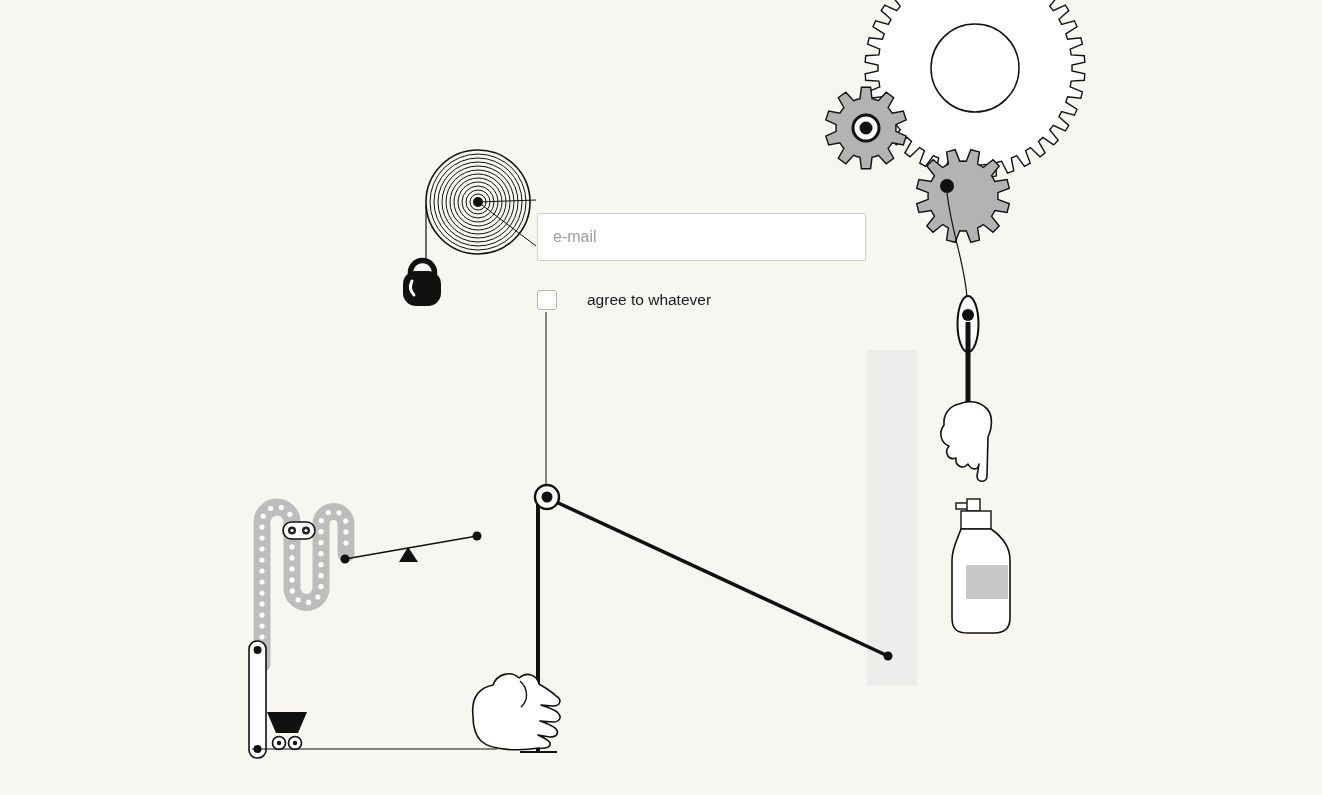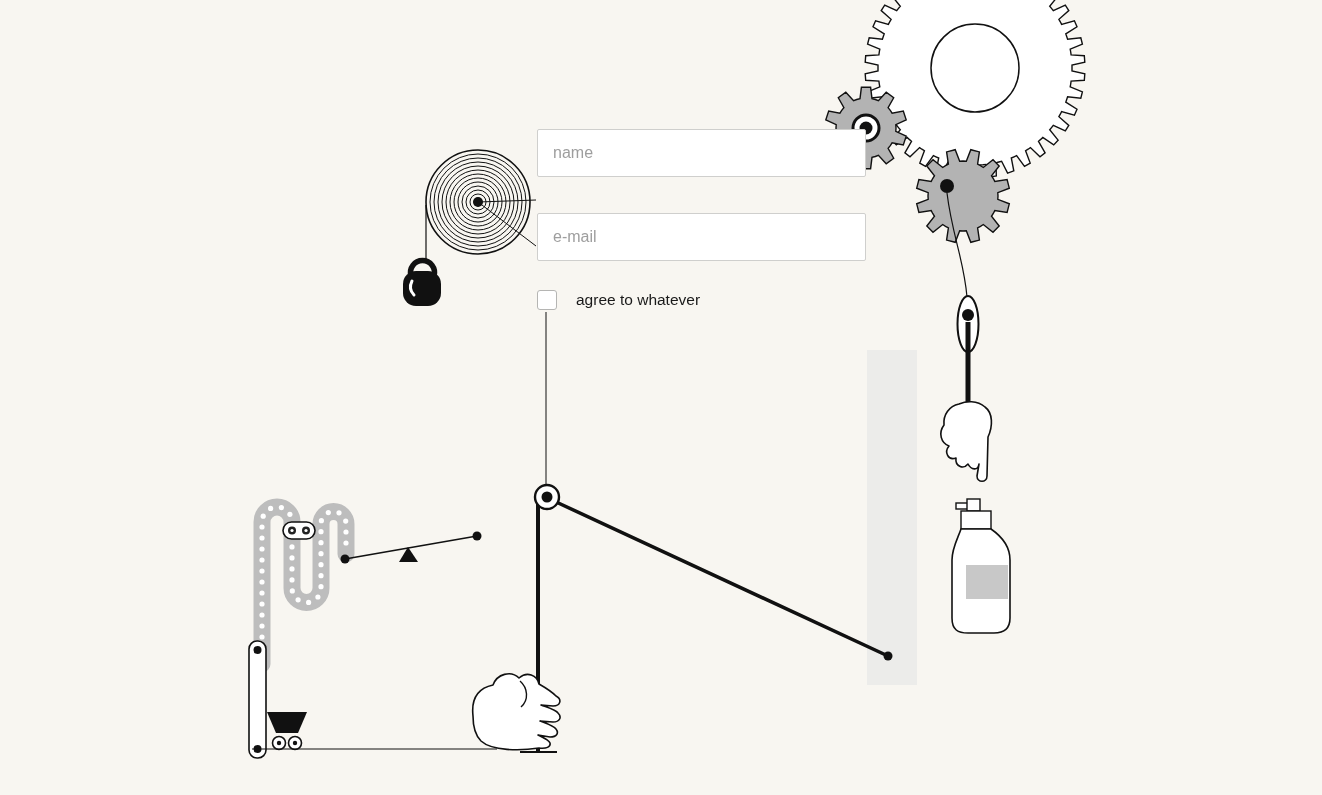--- a/index.html
+++ b/index.html
@@ -25,21 +25,21 @@
     font-size:16px;
     color:#333;
     padding:0 15px;
     outline:none;
   }
   .field::placeholder{color:var(--placeholder,#9e9e9e);}
   #name-field{left:537px;top:129px;}
   #email-field{left:537px;top:213px;}
   .agree-row{
     position:absolute;left:537px;top:290px;
-    display:flex;align-items:center;gap:19px;
+    display:flex;align-items:center;gap:30px;
   }
   .agree-row input[type=checkbox]{
     appearance:none;-webkit-appearance:none;
     width:20px;height:20px;
     border:1px solid #b5b5b3;
     border-radius:3px;
     background:#fff;
     margin:0;
     cursor:pointer;
   }
@@ -251,21 +251,20 @@
       <path d="M267 712 L307 712 L298 733 L276 733 Z" fill="#111"></path>
       <circle cx="279" cy="743" r="6.5" fill="#fff" stroke="#111" stroke-width="1.6"></circle>
       <circle cx="279" cy="743" r="2.2" fill="#111"></circle>
       <circle cx="295" cy="743" r="6.5" fill="#fff" stroke="#111" stroke-width="1.6"></circle>
       <circle cx="295" cy="743" r="2.2" fill="#111"></circle>
     </g>
 
     <line x1="252" y1="749" x2="497" y2="749" stroke="#111" stroke-width="1.2"></line>
   </svg>
 
-  <input id="name-field" class="field" type="text" placeholder="name" style="">
 
   <input id="email-field" class="field" type="text" placeholder="e-mail" style="">
 
   <div class="agree-row">
     <input type="checkbox" id="agree-checkbox" style="">
     <label for="agree-checkbox">agree to whatever</label>
   </div>
 
 </div>
 

